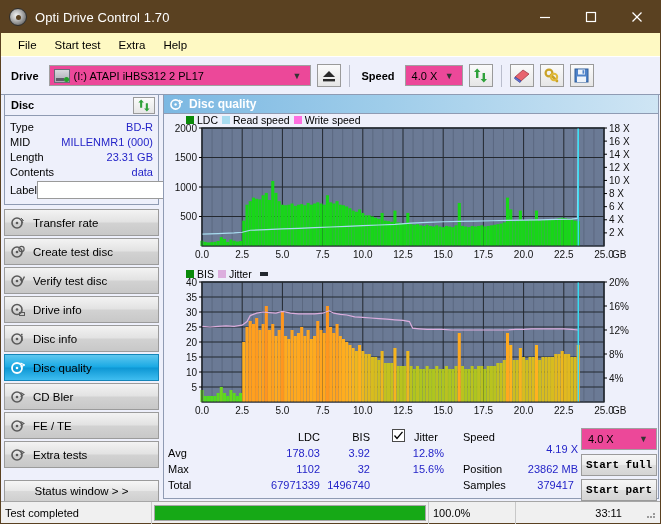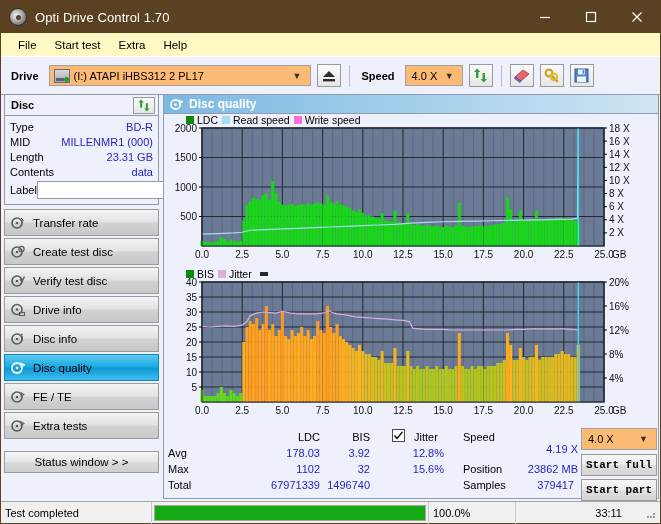--- a/index.html
+++ b/index.html
@@ -78,21 +78,21 @@
     background: #eef0fb;
     display: flex;
     align-items: center;
     padding: 0 6px;
     gap: 6px;
     border-bottom: 1px solid #8f9bb3;
   }
   .tb-label { font-size: 11px; font-weight: bold; color:#000; padding: 0 4px; }
   .combo {
     height: 21px;
-    background: #fdba74;
+    background: #ec4899;
     border: 1px solid #a0a0a0;
     display: flex; align-items: center;
     font-size: 11px;
     color: #000;
     padding: 0 2px;
     position: relative;
   }
   .combo .cb-arrow {
     margin-left: auto;
     padding: 0 6px 0 4px;
@@ -440,20 +440,30 @@
       </div>
       <div class="navbtn active">
         <span class="nicon">
           <svg width="14" height="14" viewBox="0 0 14 14">
               <circle cx="6" cy="7" r="5" fill="none" stroke="#ffffff" stroke-width="1.8"></circle>
               <circle cx="6" cy="7" r="1.3" fill="#ffffff"></circle>
               <path d="M9.5 2 L13.5 4 L9.5 6" fill="none" stroke="#ffffff" stroke-width="1.2"></path>
             </svg>
         </span>
         <span class="ntext">Disc quality</span>
+      </div>
+      <div class="navbtn">
+        <span class="nicon">
+          <svg width="14" height="14" viewBox="0 0 14 14">
+              <circle cx="6" cy="7" r="5" fill="none" stroke="#5a5a5a" stroke-width="1.6"></circle>
+              <circle cx="6" cy="7" r="1.3" fill="#5a5a5a"></circle>
+              <path d="M9.5 2.5 L13 4.5 L9.5 6.5" fill="none" stroke="#5a5a5a" stroke-width="1.1"></path>
+            </svg>
+        </span>
+        <span class="ntext">CD Bler</span>
       </div>
       <div class="navbtn">
         <span class="nicon">
           <svg width="14" height="14" viewBox="0 0 14 14">
               <circle cx="6" cy="7" r="5" fill="none" stroke="#5a5a5a" stroke-width="1.6"></circle>
               <circle cx="6" cy="7" r="1.3" fill="#5a5a5a"></circle>
               <path d="M9.5 2.5 L13 4.5 L9.5 6.5" fill="none" stroke="#5a5a5a" stroke-width="1.1"></path>
             </svg>
         </span>
         <span class="ntext">FE / TE</span>

